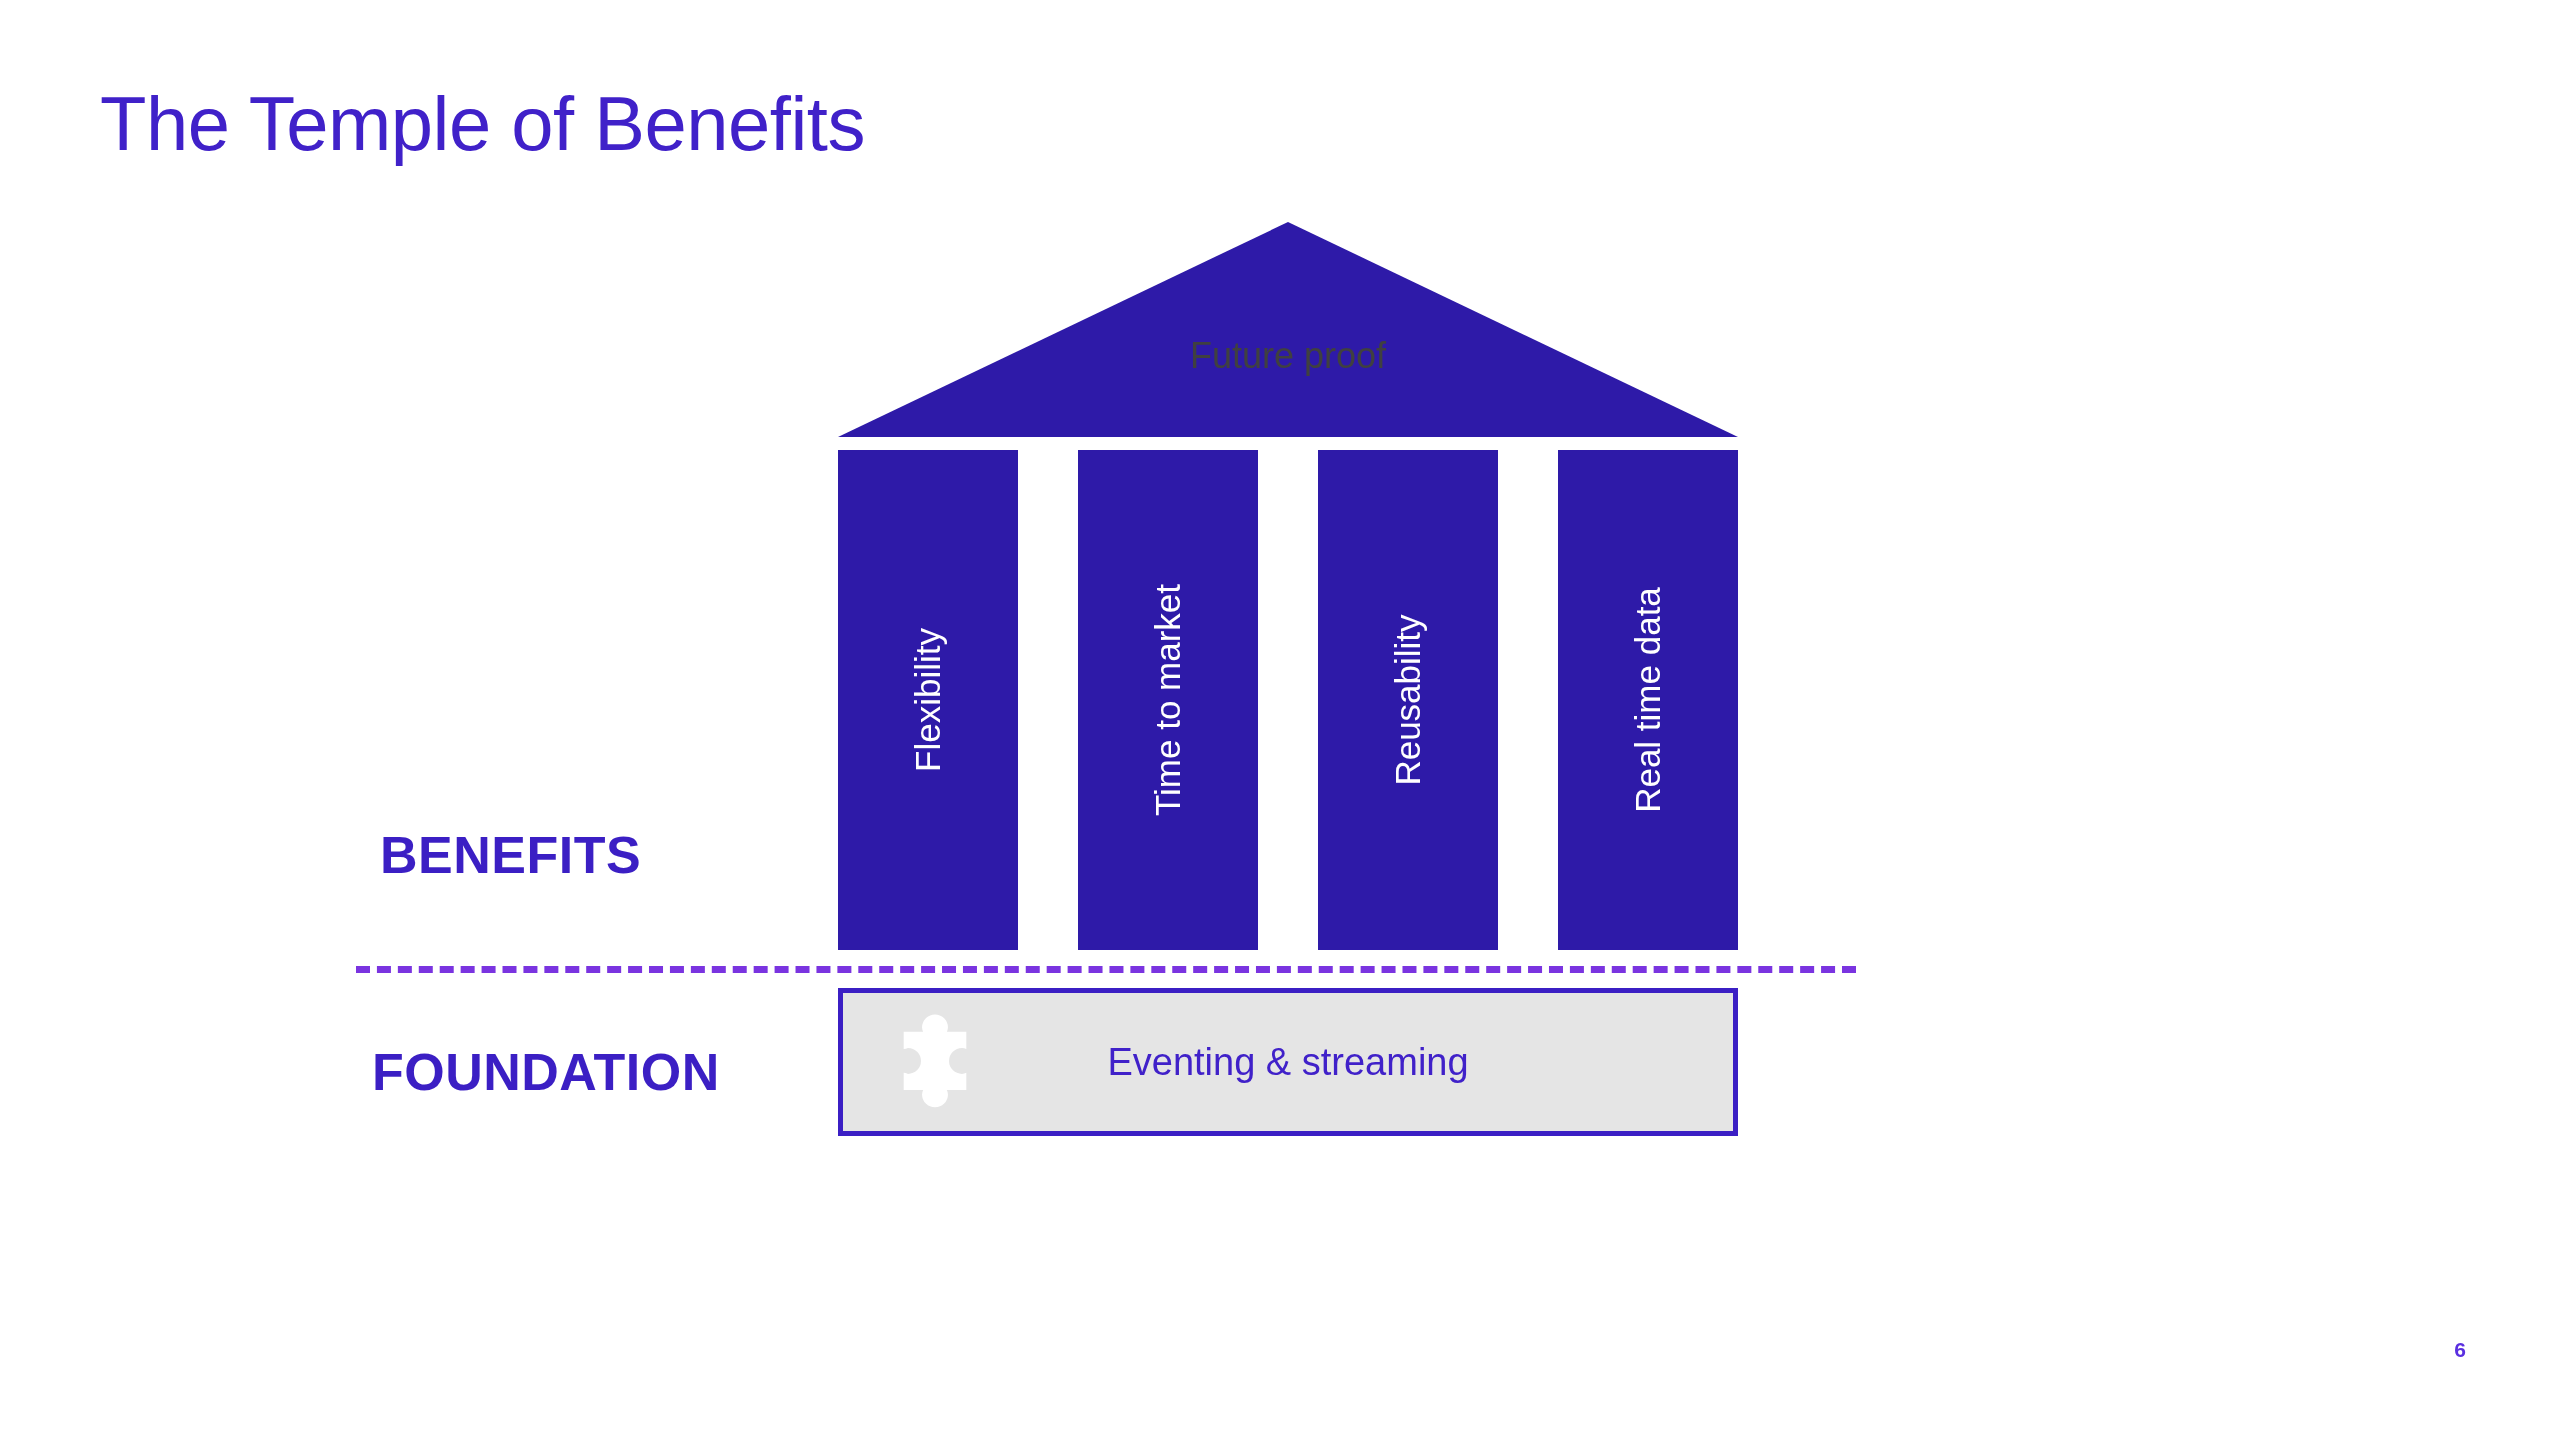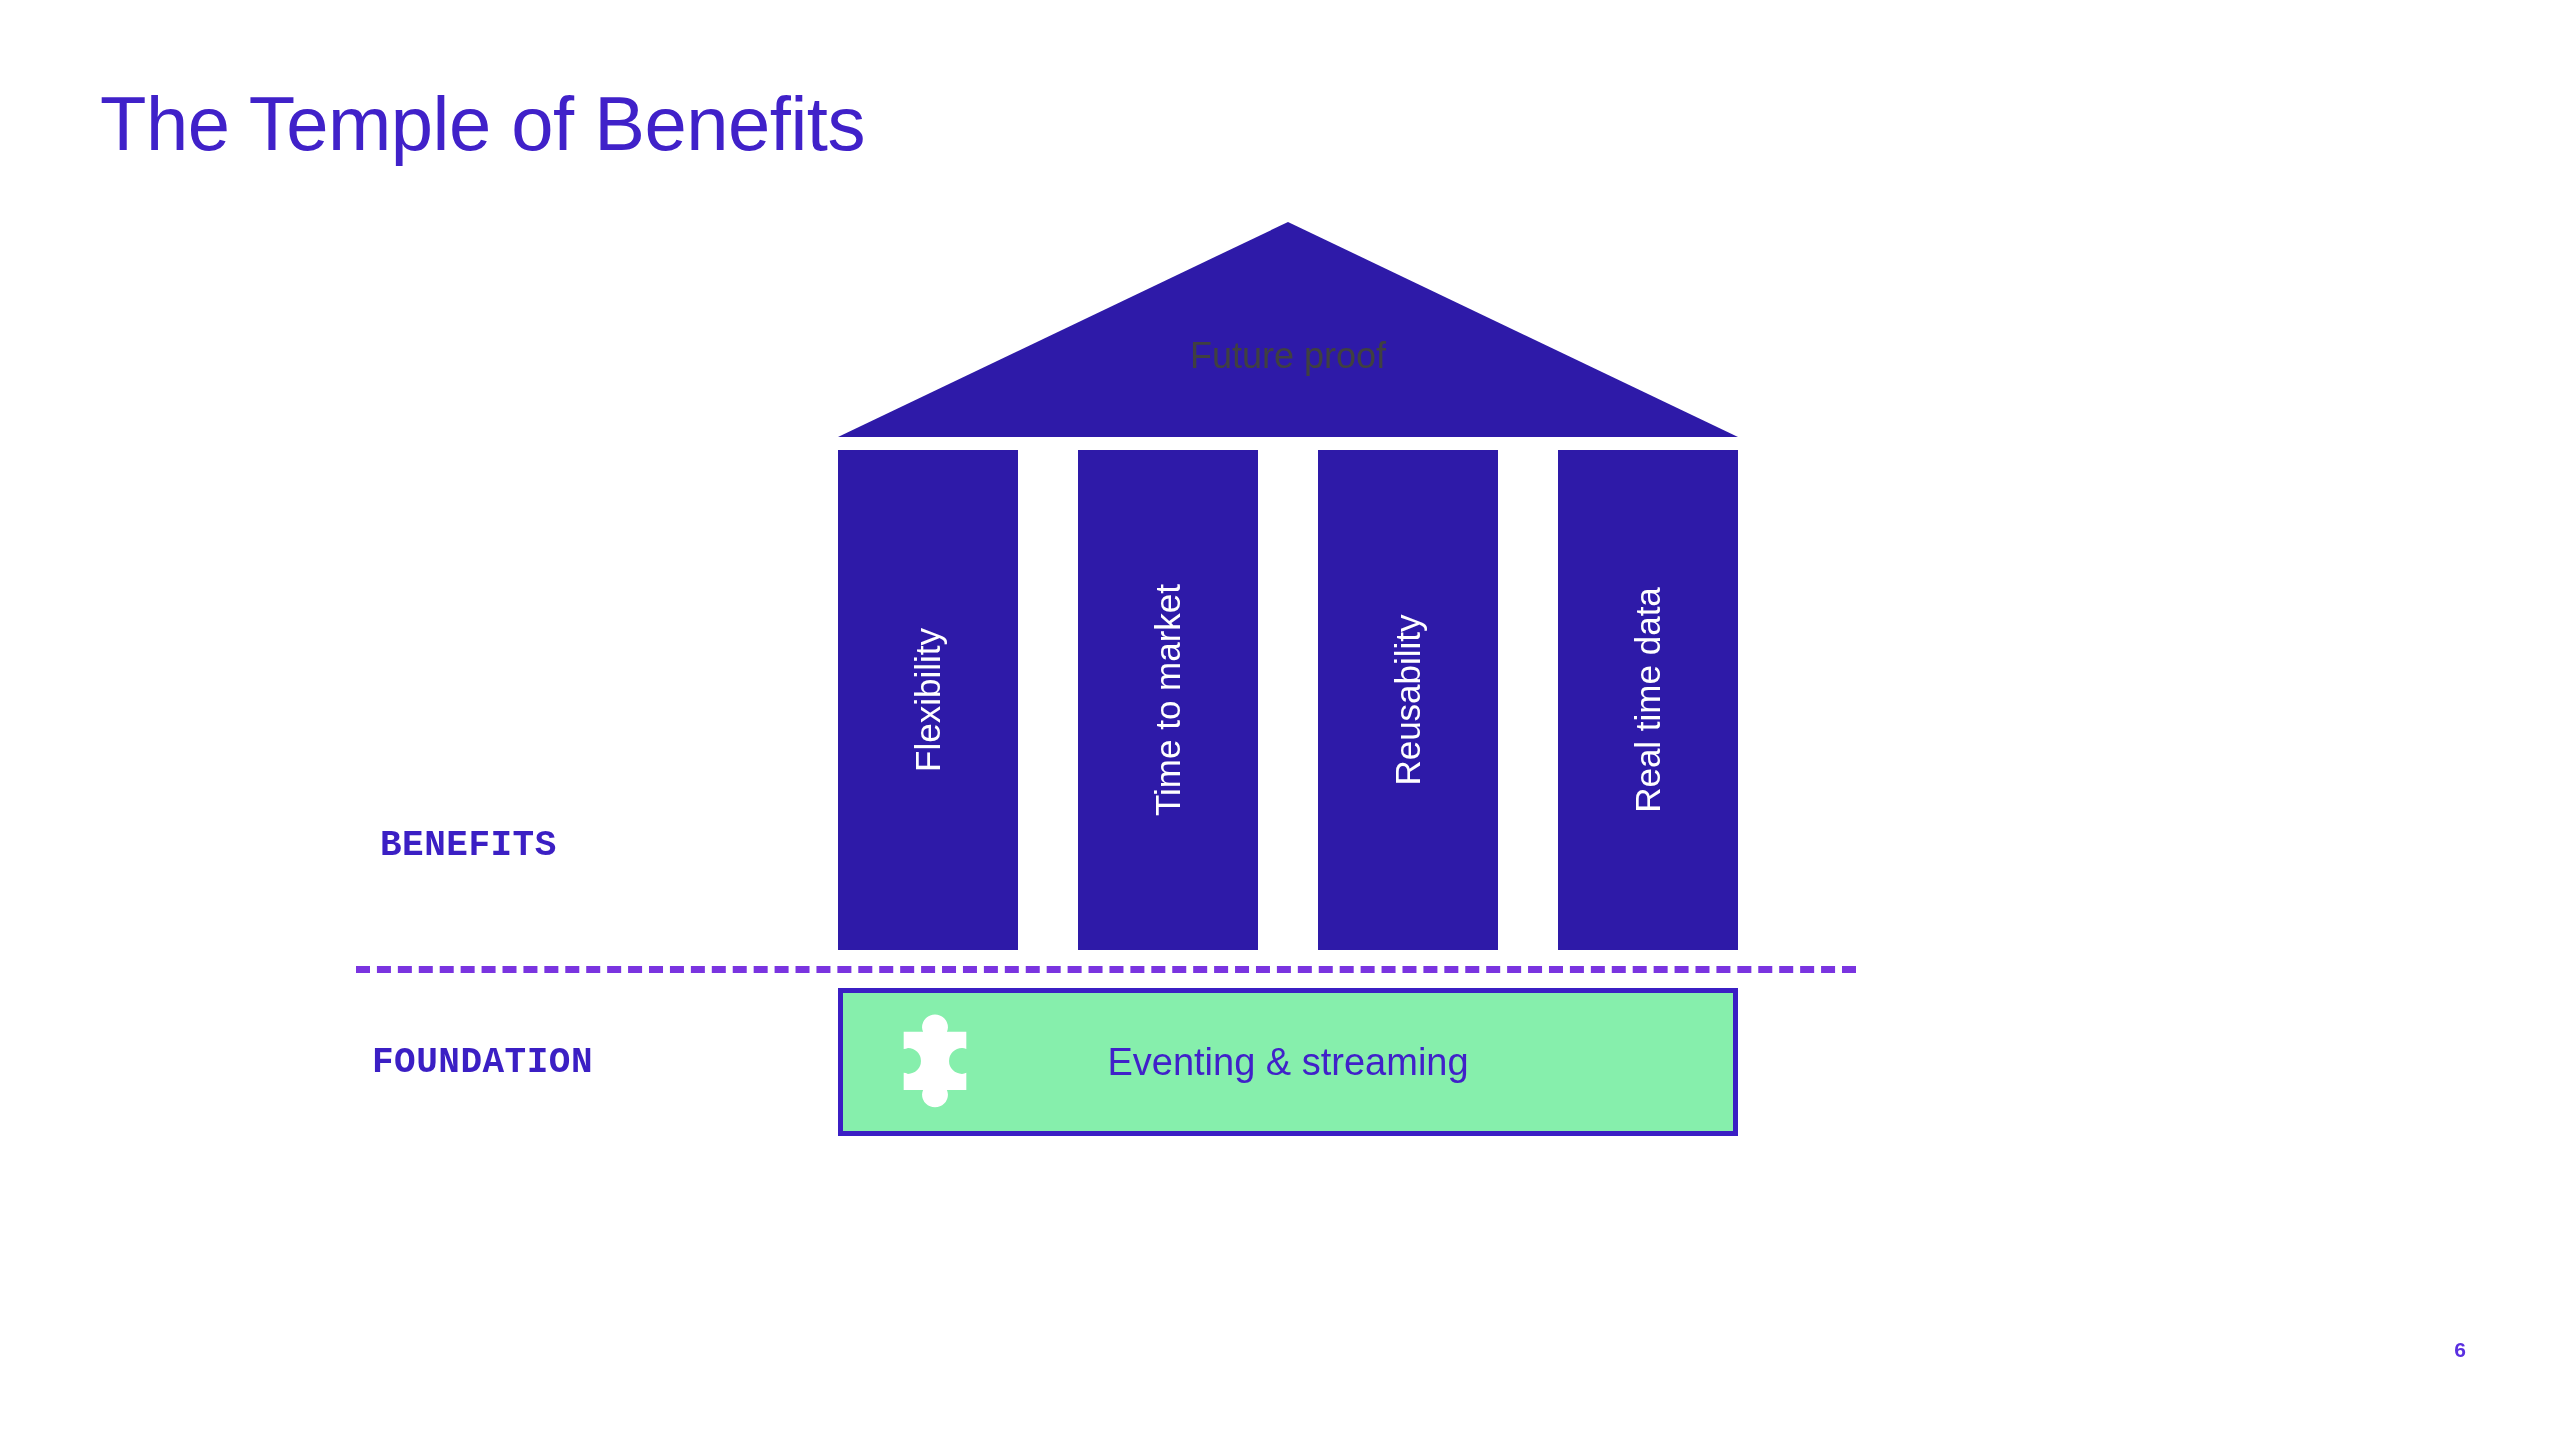--- a/index.html
+++ b/index.html
@@ -104,21 +104,21 @@
     border-top: 7px dashed #7A34E0;
   }
 
   
   #foundation-bar {
     position: absolute;
     left: 838px;
     top: 988px;
     width: 900px;
     height: 148px;
-    background: #86efac;
+    background: #e5e5e5;
     border: 5px solid #3B1FC4;
     box-sizing: border-box;
     display: flex;
     align-items: center;
     justify-content: center;
     text-align: center;
   }
   #puzzle-icon {
     position: absolute;
     left: 38px;
@@ -132,25 +132,24 @@
     color: #4021C9;
     font-size: 38px;
     font-weight: 400;
     white-space: nowrap;
   }
 
   
   .side-label {
     position: absolute;
     color: #3B1FC4;
-    font-size: 36px;
+    font-size: 52px;
     font-weight: bold;
     letter-spacing: 0.5px;
     white-space: nowrap;
-    font-family: Liberation Mono, monospace;
   }
   #label-benefits { left: 380px; top: 825px; }
   #label-foundation { left: 372px; top: 1042px; }
 
   
   #page-number {
     position: absolute;
     right: 92px;
     bottom: 78px;
     color: #5A2FE0;

